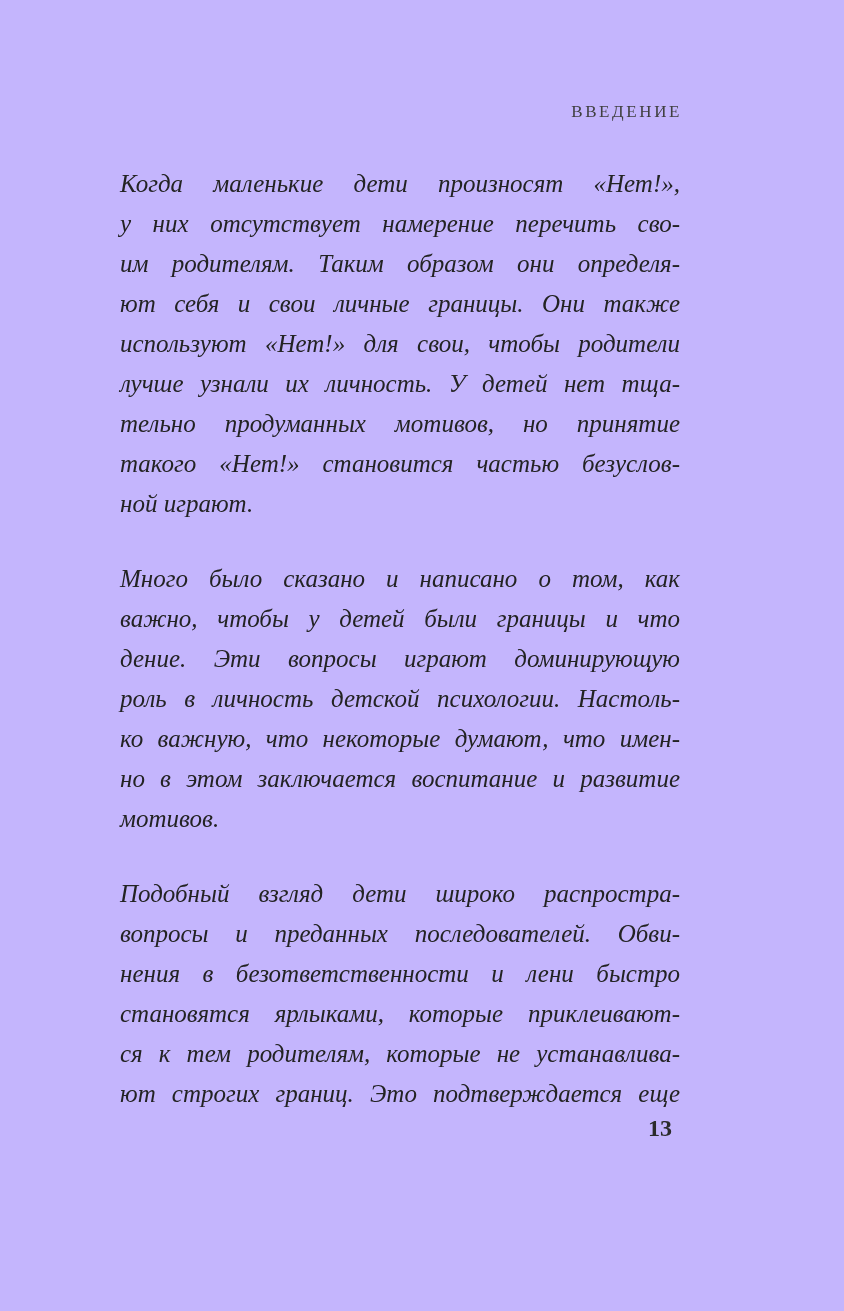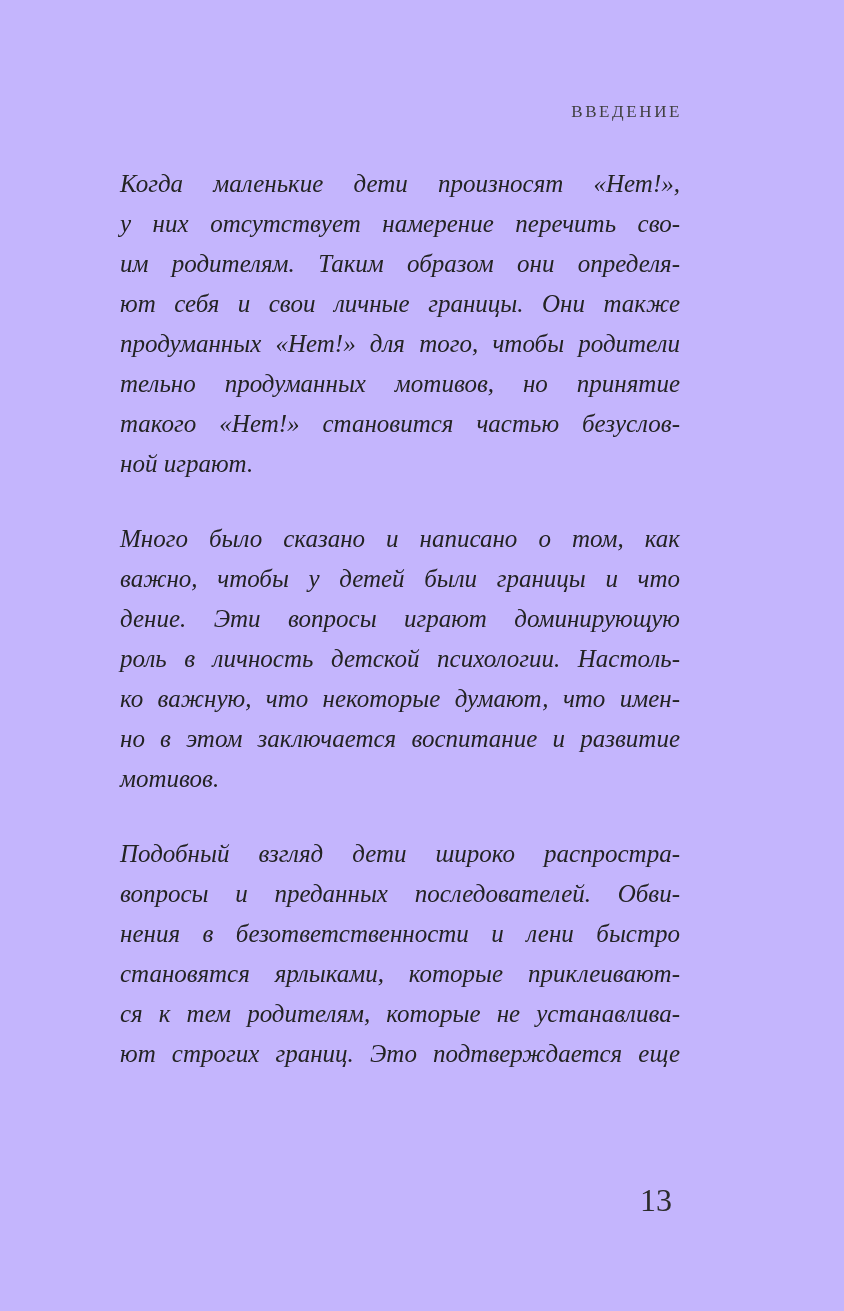--- a/index.html
+++ b/index.html
@@ -41,43 +41,44 @@
     text-align: justify;
     text-align-last: justify;
     white-space: normal;
     font-style: italic;
   }
   .line.par-end {
     text-align-last: left;
   }
   .page-number {
     position: absolute;
-    top: 1183px;
+    top: 1115px;
     right: 172px;
-    font-size: 32px;
-    font-weight: normal;
+    font-size: 24px;
+    font-weight: bold;
     color: #2b2b2b;
     line-height: 1.1;
   }
 </style>
 </head>
 <body>
 
 <div class="page">
 
   <div class="running-head">ВВЕДЕНИЕ</div>
 
   <div class="text-block">
 
     <div class="paragraph">
       <div class="line">Когда маленькие дети произносят «Нет!»,</div>
       <div class="line">у них отсутствует намерение перечить сво-</div>
       <div class="line">им родителям. Таким образом они определя-</div>
       <div class="line">ют себя и свои личные границы. Они также</div>
-      <div class="line">продуманных «Нет!» для того, чтобы родители</div>
+      <div class="line">используют «Нет!» для свои, чтобы родители</div>
+      <div class="line">лучше узнали их личность. У детей нет тща-</div>
       <div class="line">тельно продуманных мотивов, но принятие</div>
       <div class="line">такого «Нет!» становится частью безуслов-</div>
       <div class="line par-end">ной играют.</div>
     </div>
 
     <div class="paragraph">
       <div class="line">Много было сказано и написано о том, как</div>
       <div class="line">важно, чтобы у детей были границы и что</div>
       <div class="line">дение. Эти вопросы играют доминирующую</div>
       <div class="line">роль в личность детской психологии. Настоль-</div>

